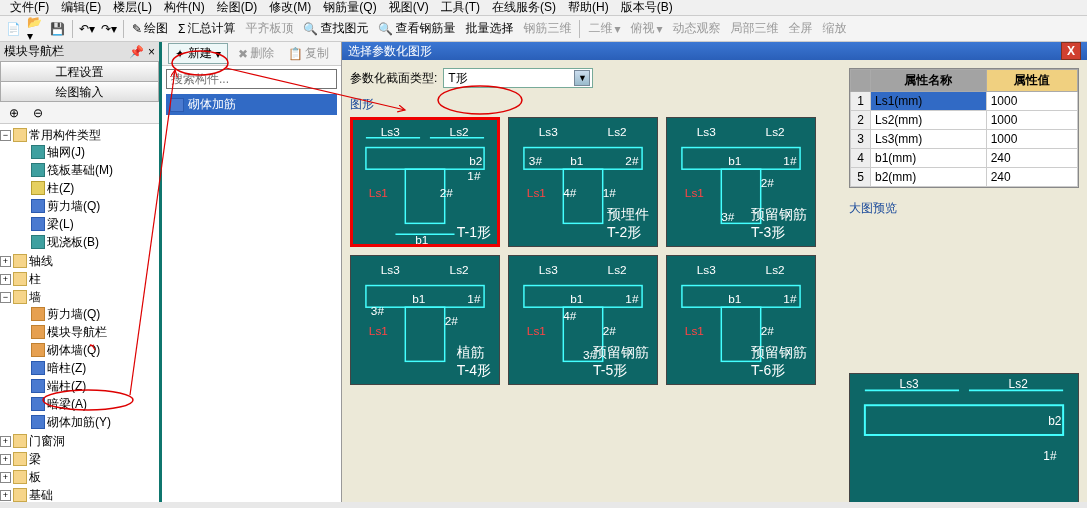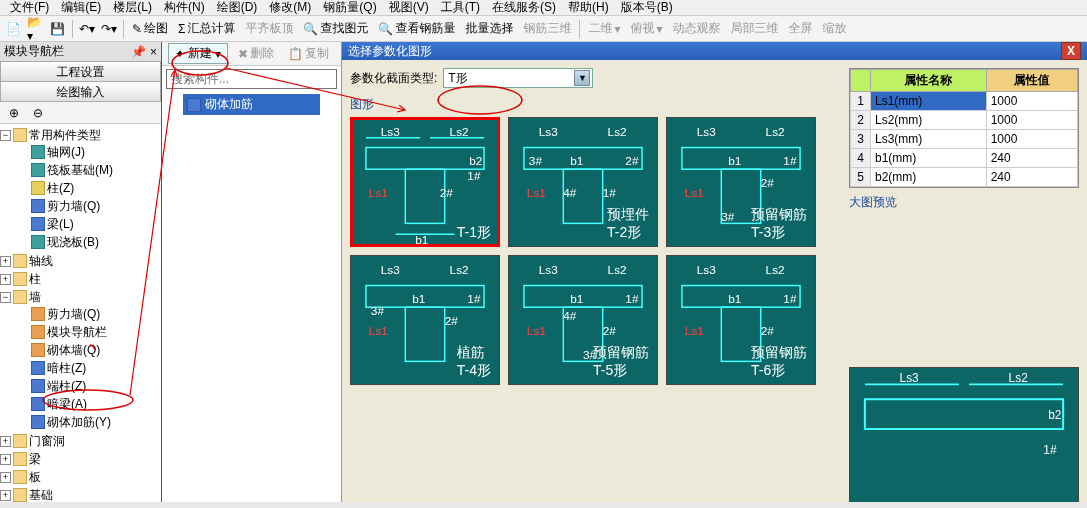--- a/index.html
+++ b/index.html
@@ -10,21 +10,21 @@
   .menubar span { padding: 2px 6px; cursor: pointer; }
   
   
   .toolbar { height: 26px; background: #f4f4f4; display: flex; align-items: center; padding: 0 4px; border-bottom: 1px solid #ccc; gap: 2px; }
   .tbtn { width: 20px; height: 20px; display: inline-flex; align-items: center; justify-content: center; cursor: pointer; border: 1px solid transparent; }
   .tsep { width: 1px; height: 18px; background: #bbb; margin: 0 2px; }
   .tlabel { padding: 0 4px; display: inline-flex; align-items: center; gap: 2px; cursor: pointer; }
   
   
   .main { display: flex; height: calc(508px - 22px - 26px); }
-  .navpanel { width: 162px; background: #f4f4f4; border-right: 1px solid #0f766e; display: flex; flex-direction: column; }
+  .navpanel { width: 162px; background: #f4f4f4; border-right: 3px solid #0f766e; display: flex; flex-direction: column; }
   .navheader { height: 20px; background: #e0e0e0; display: flex; align-items: center; justify-content: space-between; padding: 0 4px; border-bottom: 1px solid #aaa; font-size: 12px; }
   .navpin { display: flex; gap: 4px; }
   .tabbtns { display: flex; flex-direction: column; }
   .tabbtn { height: 20px; background: linear-gradient(#fefefe,#e0e0e0); border: 1px solid #aaa; border-top: none; text-align: center; line-height: 20px; cursor: pointer; }
   .minitools { height: 22px; display: flex; align-items: center; gap: 4px; padding: 0 4px; border-bottom: 1px solid #ccc; }
   
   
   .tree { flex: 1; overflow: auto; background: #fff; padding: 2px 0; }
   .tree ul { list-style: none; }
   .tree li { white-space: nowrap; line-height: 16px; padding: 1px 0; }
@@ -37,48 +37,48 @@
   .leaf-blue { background: #4a7ad0; border: 1px solid #2a5ab0; }
   .leaf-yel { background: #e6d060; border: 1px solid #b8a030; }
   .leaf-or { background: #e6a050; border: 1px solid #c08030; }
   
   
   .midpanel { width: 180px; background: #fff; border-right: 1px solid #999; display: flex; flex-direction: column; }
   .midtools { height: 24px; display: flex; align-items: center; gap: 6px; padding: 0 6px; border-bottom: 1px solid #ccc; background: #f4f4f4; }
   .newbtn { border: 1px solid #8aa; background: #eef8f8; padding: 1px 6px; cursor: pointer; display: flex; align-items: center; gap: 3px; }
   .searchrow { padding: 3px 4px; }
   .searchrow input { width: 100%; border: 1px solid #737373; padding: 2px 4px; color: #888; }
-  .miditem { display: flex; align-items: center; gap: 4px; background: #316ac5; color: #fff; padding: 2px 4px; margin: 2px 21px; }
+  .miditem { display: flex; align-items: center; gap: 4px; background: #316ac5; color: #fff; padding: 2px 4px; margin: 2px 4px; }
   
   
   .dialog { flex: 1; display: flex; flex-direction: column; background: #ece9d8; position: relative; }
   .titlebar { height: 18px; background: linear-gradient(#3b77d3,#2a5fb8); color: #fff; display: flex; align-items: center; justify-content: space-between; padding: 0 6px; }
   .titlebar .close { width: 20px; height: 18px; background: #d04030; color: #fff; text-align: center; line-height: 16px; border: 1px solid #803020; cursor: pointer; font-weight: bold; }
   .dlgbody { flex: 1; padding: 8px; display: flex; gap: 8px; overflow: hidden; }
   .leftcol { flex: 1; display: flex; flex-direction: column; }
   .paramrow { display: flex; align-items: center; gap: 6px; margin-bottom: 8px; }
   .combo { width: 150px; height: 20px; border: 1px solid #7a9; background: #fff; display: flex; align-items: center; justify-content: space-between; padding: 0 2px 0 4px; }
   .combo .dd { width: 16px; height: 16px; background: linear-gradient(#cde,#9bc); border: 1px solid #789; text-align: center; font-size: 9px; line-height: 14px; }
   .sectitle { color: #1a4a9a; margin-bottom: 4px; }
   .thumbgrid { display: grid; grid-template-columns: repeat(3,150px); gap: 8px; }
   .thumb { width: 150px; height: 130px; background: #0d6666; border: 1px solid #444; position: relative; color: #fff; }
   .thumb.selected { outline: 3px solid #e00; outline-offset: -3px; }
   .thumb svg { width: 100%; height: 100%; }
   .thumblabel { position: absolute; right: 8px; bottom: 4px; color: #fff; font-size: 14px; }
   
   .rightcol { width: 230px; display: flex; flex-direction: column; gap: 6px; }
   .proptable { border: 1px solid #888; background: #fff; }
   .proptable table { width: 100%; border-collapse: collapse; }
-  .proptable th { background: #bef264; border: 1px solid #aaa; padding: 2px 4px; text-align: center; }
+  .proptable th { background: #a3a3a3; border: 1px solid #aaa; padding: 2px 4px; text-align: center; }
   .proptable th.valh { background: #f0d080; }
   .proptable td { border: 1px solid #ccc; padding: 2px 4px; }
   .proptable td.rownum { background: #eee; text-align: center; width: 20px; }
   .proptable tr.selrow td.name { background: #316ac5; color: #000000; }
   .preview { flex: 1; background: #0d6666; border: 1px solid #444; position: relative; margin-top: 150px; }
-  .prevtitle { color: #1a4a9a; }
+  .prevtitle { color: #1a4a9a; margin-top: 6px; }
   
   
   .overlay { position: absolute; left: 0; top: 0; pointer-events: none; z-index: 100; }
   .redcircle { stroke: #d00; stroke-width: 1.5; fill: none; }
   .redarrow { stroke: #d00; stroke-width: 1.2; fill: none; }
 </style>
 </head>
 <body>
 
 <div class="menubar">

